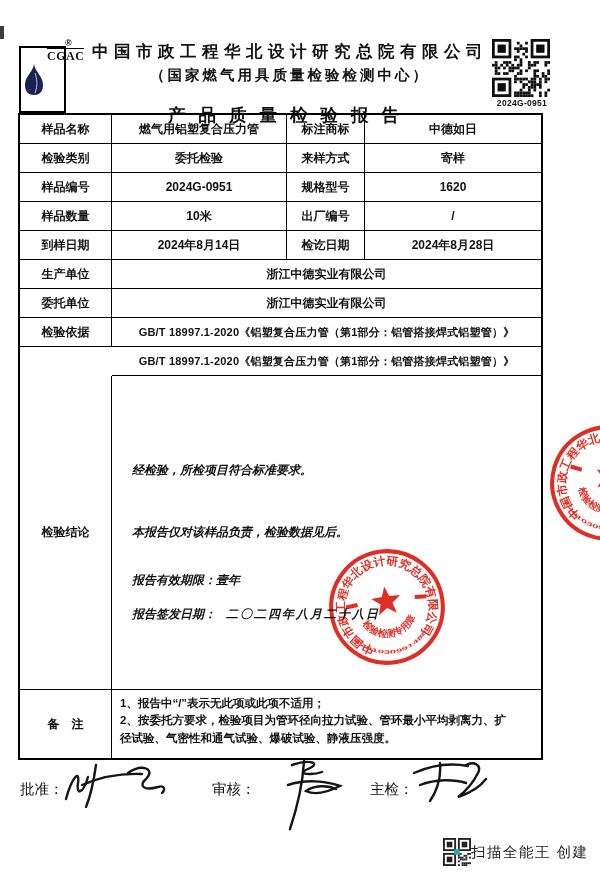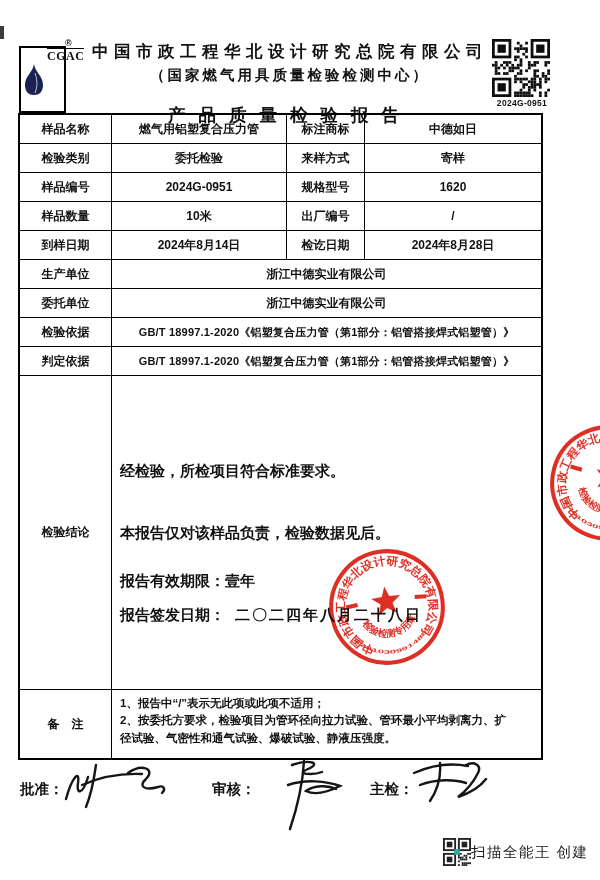--- a/index.html
+++ b/index.html
@@ -25,31 +25,31 @@
        display:grid;grid-template-columns:92px 175px 78px 176px;
        grid-template-rows:repeat(9,29px) 314px 68px;}
   .c{border-right:1.5px solid #000;border-bottom:1.5px solid #000;box-sizing:border-box;
      display:flex;align-items:center;justify-content:center;font-size:12px;font-weight:bold;
      text-align:center;overflow:hidden;}
   .c.noR{border-right:none;}
   .c.noB{border-bottom:none;}
   .c.span{grid-column:2/5;}
   .c.small{font-size:11px;letter-spacing:.2px;}
   .c.concl{position:relative;display:block;}
-  .concl .ln{position:absolute;left:8px;font-size:15px;font-weight:bold;white-space:nowrap;}
+  .concl .ln{position:absolute;left:20px;font-size:12px;font-weight:bold;white-space:nowrap;font-style:italic;}
   .concl .date{letter-spacing:2px;margin-left:10px;}
   .c.remark{display:block;text-align:left;font-size:11.5px;line-height:1.5;padding:5px 28px 0 8px;}
   .remlbl{letter-spacing:0;}
   
   .stamp{position:absolute;width:126px;height:126px;mix-blend-mode:multiply;opacity:.95;z-index:6;pointer-events:none;}
   .stamp.main{left:324px;top:544px;transform:rotate(-8deg);}
   .stamp.edge{left:545px;top:420px;transform:rotate(16deg);}
   
   .sigrow{position:absolute;left:0;top:755px;width:600px;height:80px;z-index:2;}
-  .siglbl{position:absolute;font-size:14.5px;font-weight:bold;top:25px;white-space:nowrap;text-align:right;}
+  .siglbl{position:absolute;font-size:14.5px;font-weight:normal;top:25px;white-space:nowrap;text-align:right;}
   .sig{position:absolute;}
   
   .wm{position:absolute;left:443px;top:838px;display:flex;align-items:center;z-index:3;}
   .wm svg{width:28px;height:28px;}
   .wm .wmt{font-size:14.5px;color:#1c1c1c;letter-spacing:1.5px;white-space:nowrap;}
 </style>
 </head>
 <body>
 
 <div class="page">
@@ -234,21 +234,20 @@
 
     <div class="c">生产单位</div>
     <div class="c span noR">浙江中德实业有限公司</div>
 
     <div class="c">委托单位</div>
     <div class="c span noR">浙江中德实业有限公司</div>
 
     <div class="c">检验依据</div>
     <div class="c span noR small">GB/T 18997.1-2020《铝塑复合压力管（第1部分：铝管搭接焊式铝塑管）》</div>
 
-    <div class="c">判定依据</div>
     <div class="c span noR small">GB/T 18997.1-2020《铝塑复合压力管（第1部分：铝管搭接焊式铝塑管）》</div>
 
     <div class="c">检验结论</div>
     <div class="c span noR concl">
       <div class="ln" style="top:86px">经检验，所检项目符合标准要求。</div>
       <div class="ln" style="top:148px">本报告仅对该样品负责，检验数据见后。</div>
       <div class="ln" style="top:196px"><span>报告有效期限：</span><span>壹年</span></div>
       <div class="ln" style="top:230px"><span>报告签发日期：</span><span class="date">二〇二四年八月二十八日</span></div>
     </div>
 

